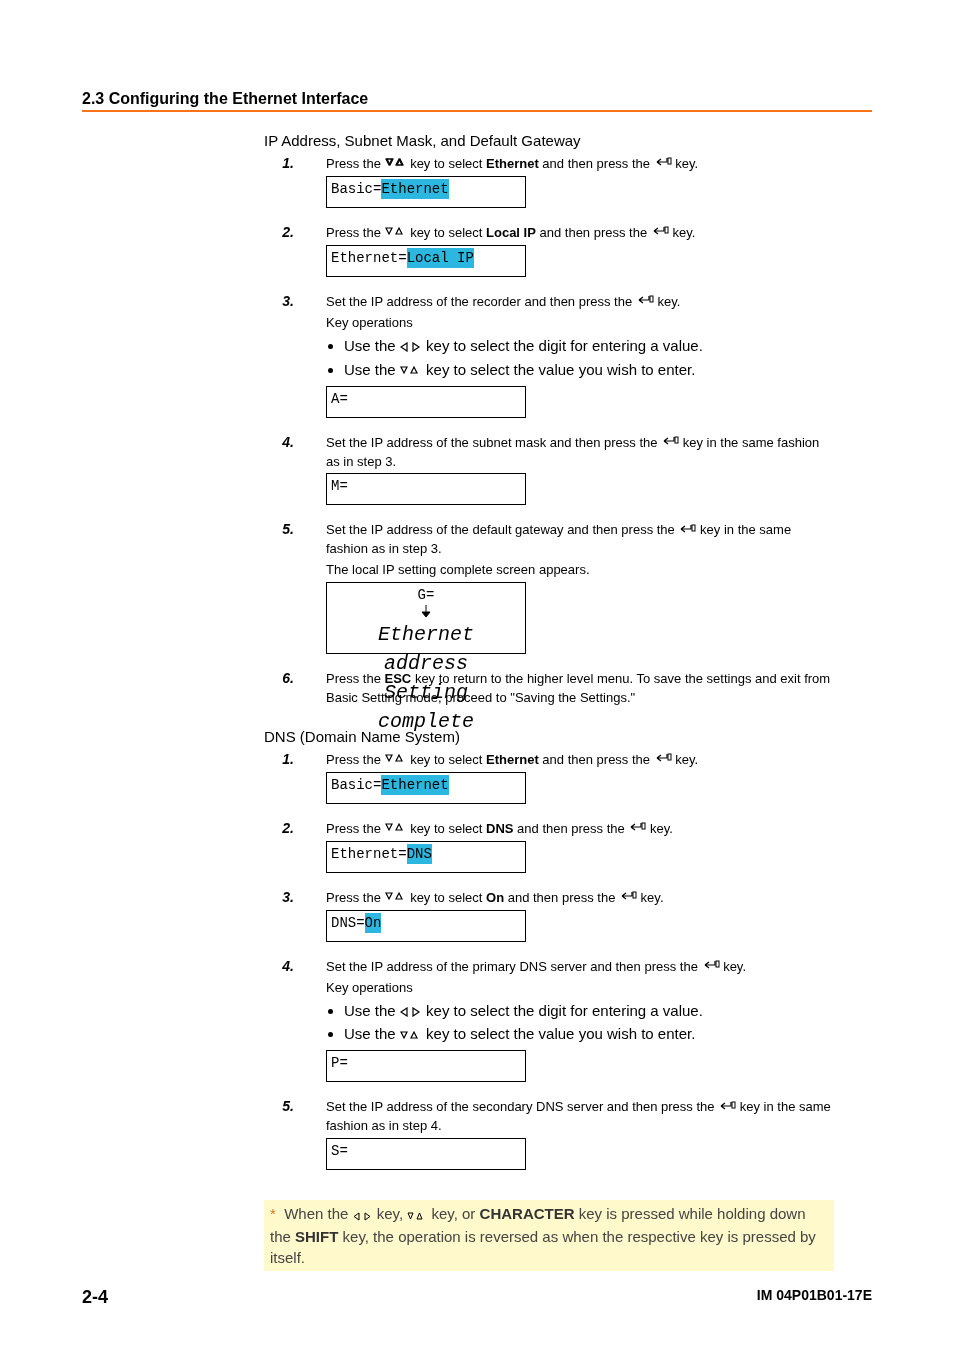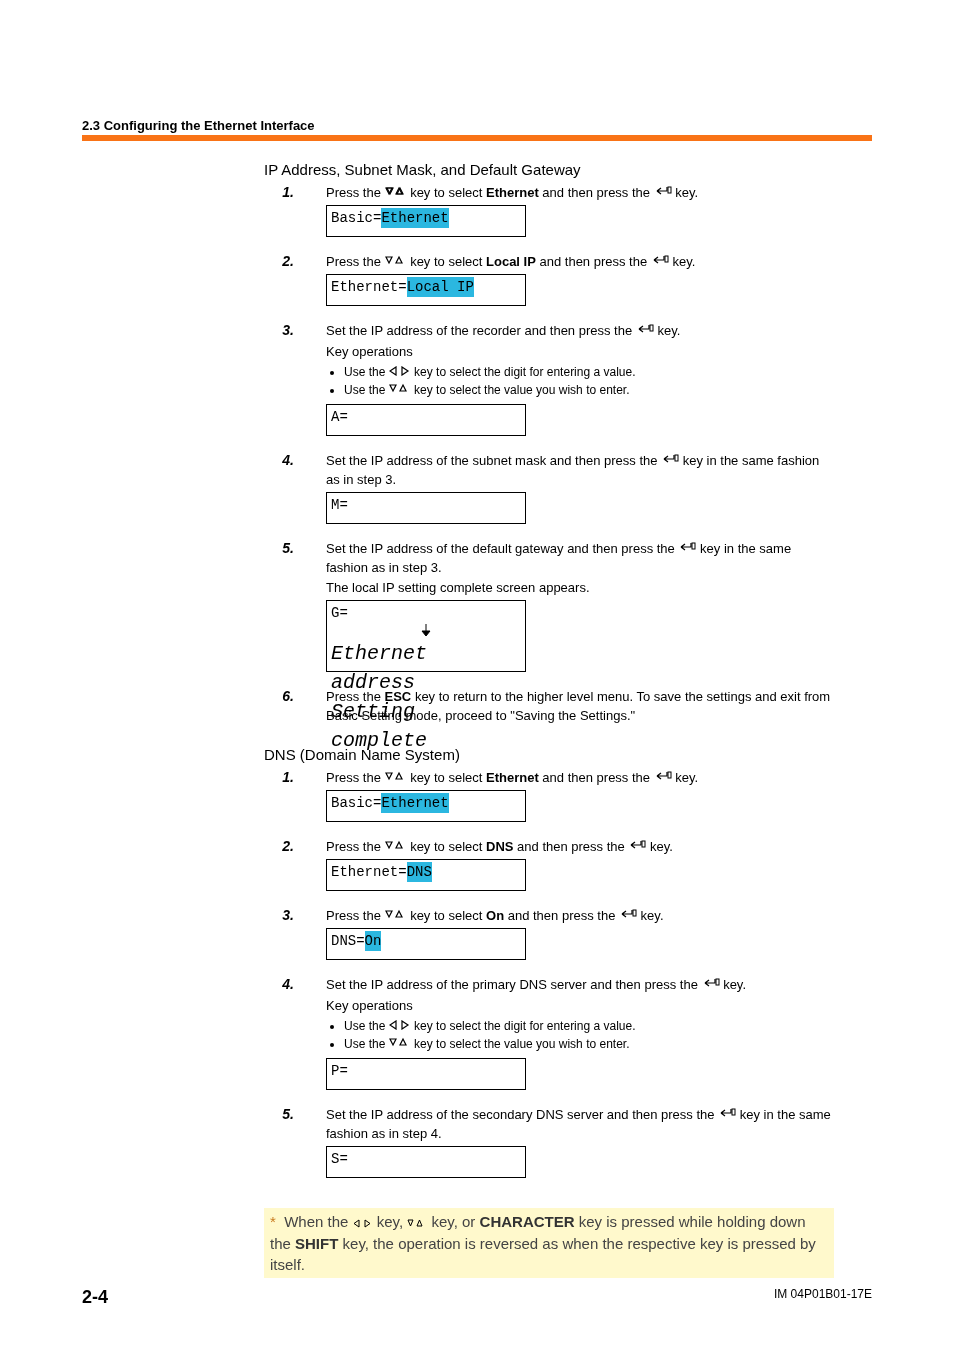--- a/index.html
+++ b/index.html
@@ -10,26 +10,25 @@
     color: #000;
   }
   .page {
     width: 954px;
     height: 1350px;
     position: relative;
     box-sizing: border-box;
     padding: 90px 82px 40px 82px;
   }
   .section-header {
-    font-size: 13px;
+    font-size: 16px;
     font-weight: bold;
-    border-bottom: 6px solid #f97316;
+    border-bottom: 2px solid #f97316;
     padding-bottom: 2px;
     margin-bottom: 20px;
-    margin-top: 28px;
   }
   .content {
     margin-left: 182px;
     width: 570px;
   }
   .h3 {
     font-size: 15px;
     font-weight: normal;
     margin-bottom: 6px;
     margin-top: 18px;
@@ -58,41 +57,42 @@
     border: 1px solid #000;
     padding: 2px 4px;
     font-family: "Courier New", monospace;
     font-size: 14px;
     margin: 2px 0 12px 0;
     width: 200px;
     height: 32px;
     box-sizing: border-box;
     display: flex;
     align-items: flex-start;
+    text-align: center;
   }
   .lcd-tall {
     height: 72px;
     flex-direction: column;
     align-items: stretch;
     padding: 2px 4px;
   }
   .hl {
     background: #2bb7e0;
     color: #000;
   }
   .glyph {
     display: inline-block;
     vertical-align: middle;
   }
   ul.keys {
     margin: 2px 0 4px 0;
     padding-left: 18px;
   }
   ul.keys li {
-    font-size: 12px;
+    font-size: 15px;
     line-height: 1.45;
     margin-bottom: 1px;
   }
   .footnote-box {
     background: #fff9cc;
     font-size: 15px;
     color: #444;
     padding: 3px 6px;
     margin-top: 18px;
     line-height: 1.4;
@@ -101,21 +101,21 @@
   .footer {
     position: absolute;
     bottom: 42px;
     left: 82px;
     right: 82px;
     display: flex;
     justify-content: space-between;
     font-size: 11px;
   }
   .footer .pg { font-weight: bold; font-size: 18px;}
-  .footer .doc { font-weight: normal; font-size: 12px;}
+  .footer .doc { font-weight: bold; font-size: 14px;}
   .arrow-down-row {
     text-align: center;
     font-size: 12px;
     line-height: 1;
     height: 16px;
   }
   .mono-line { font-family: "Courier New", monospace; font-size: 20px; font-style: italic; }
   b { font-weight: bold; }
 </style>
 </head>

